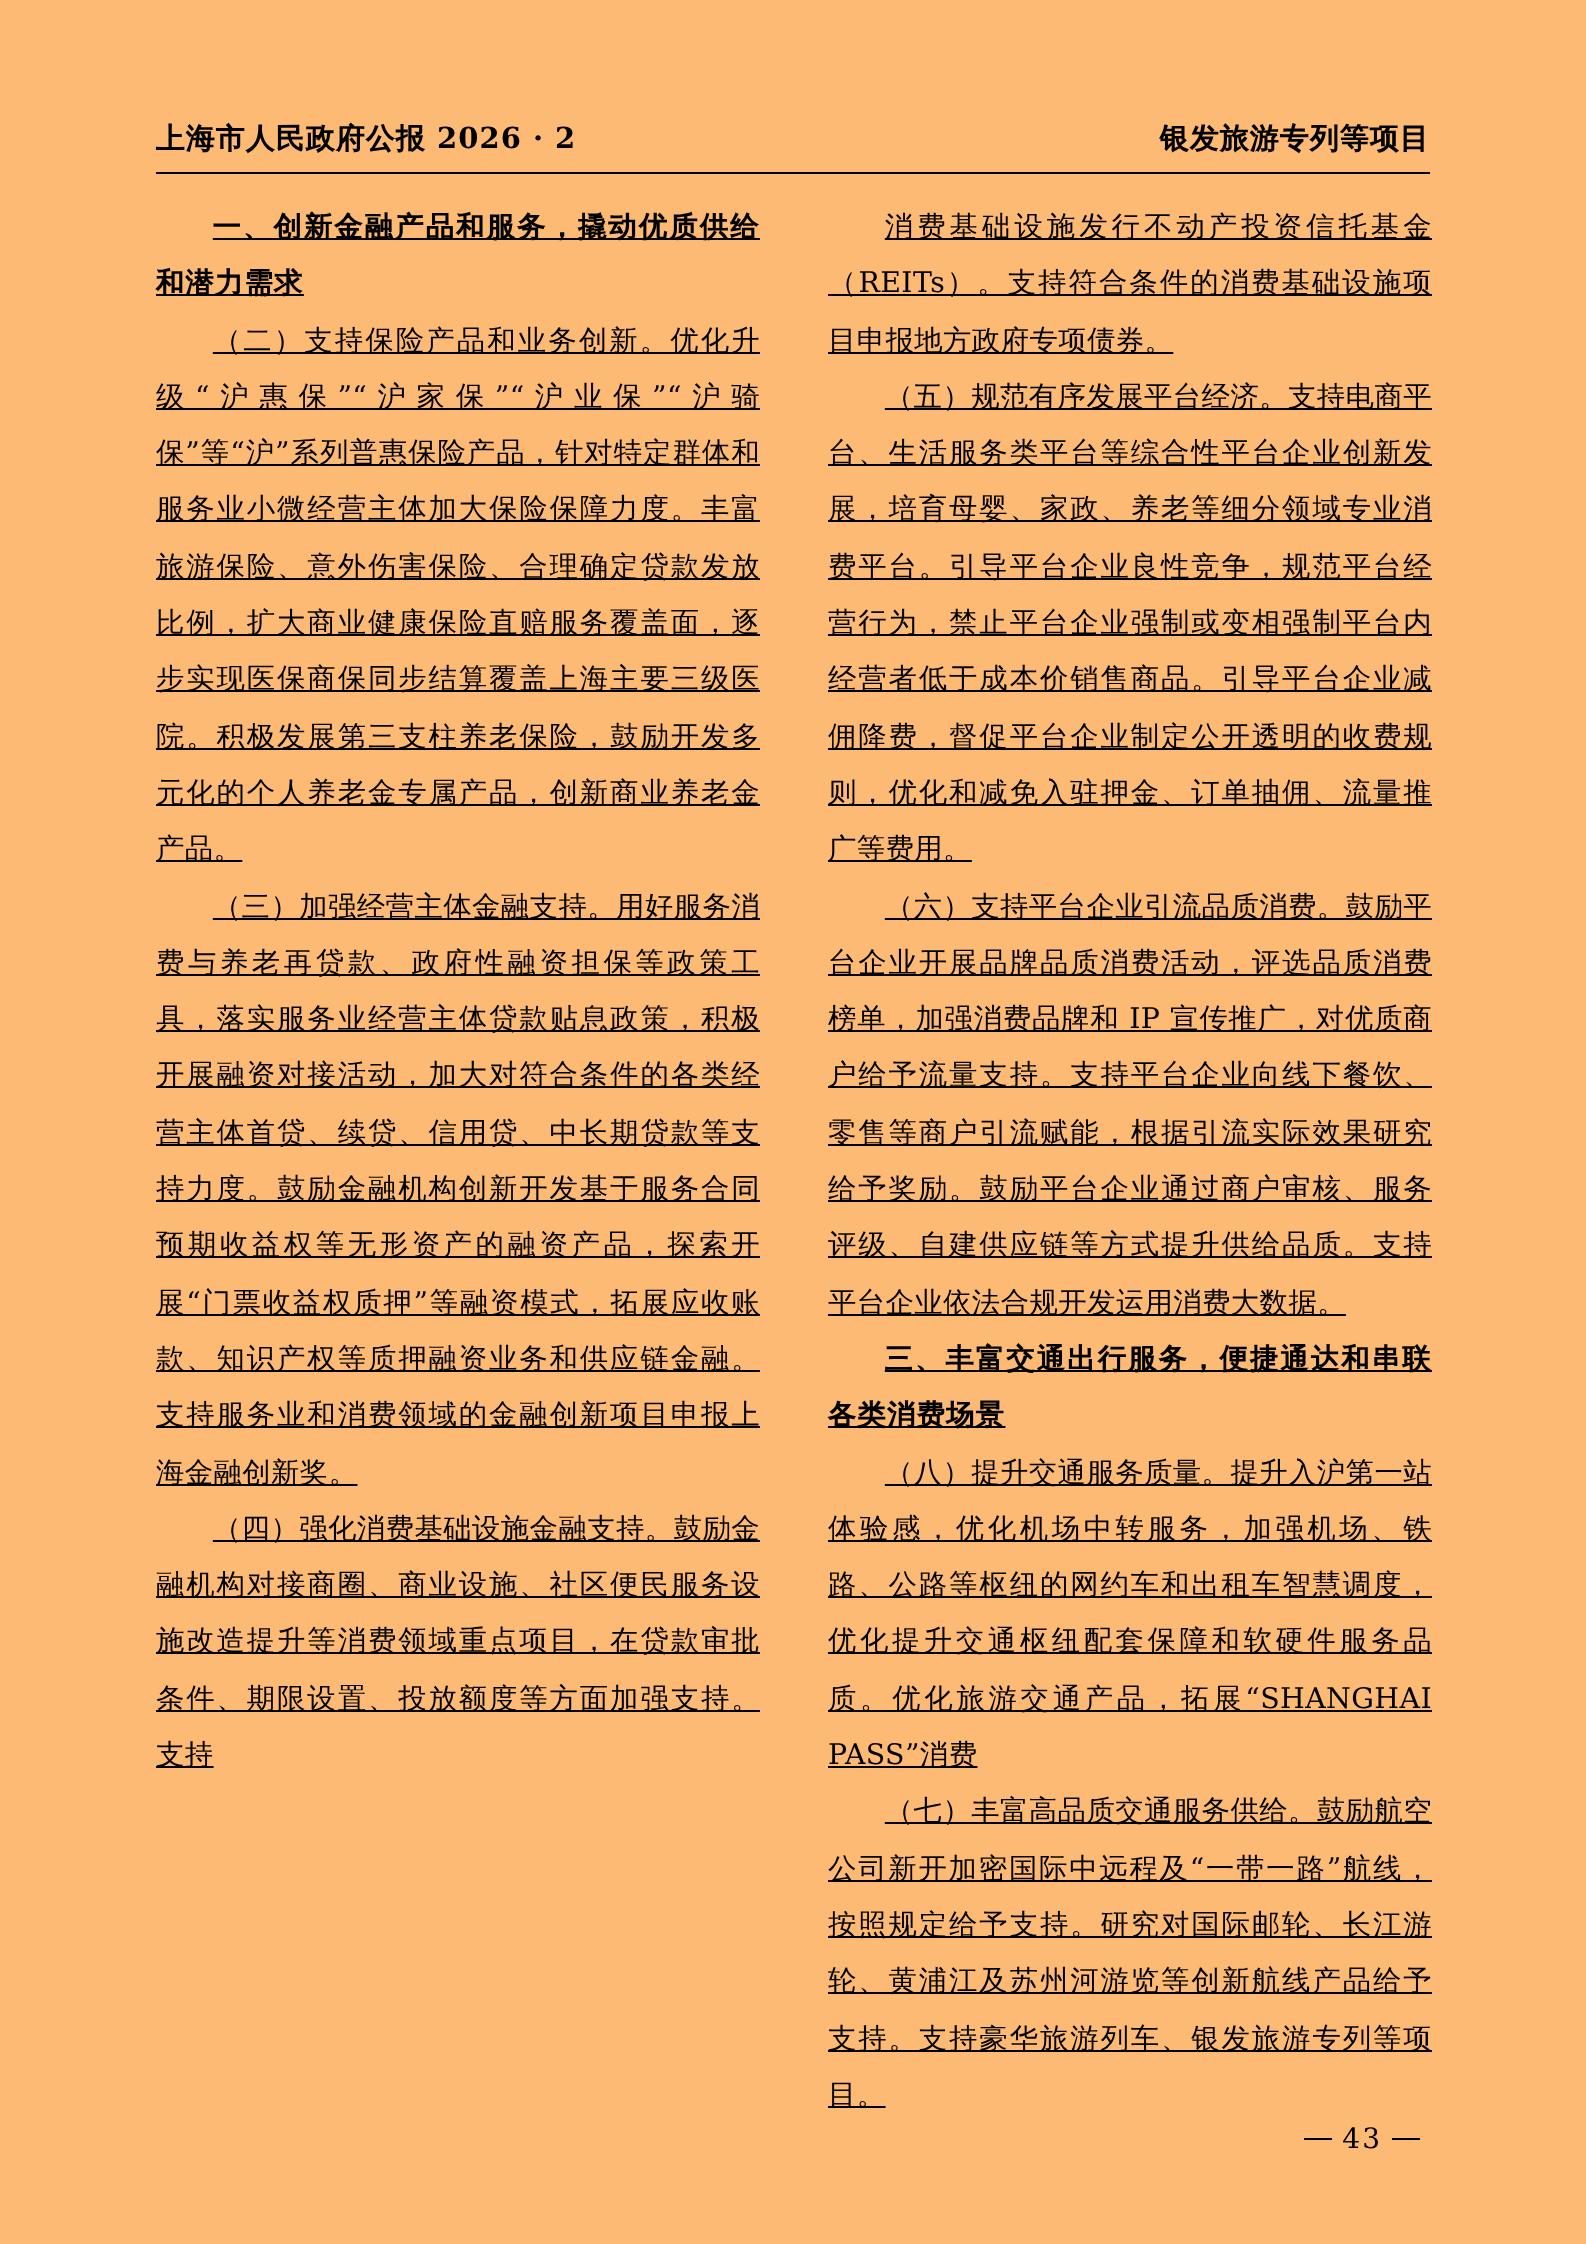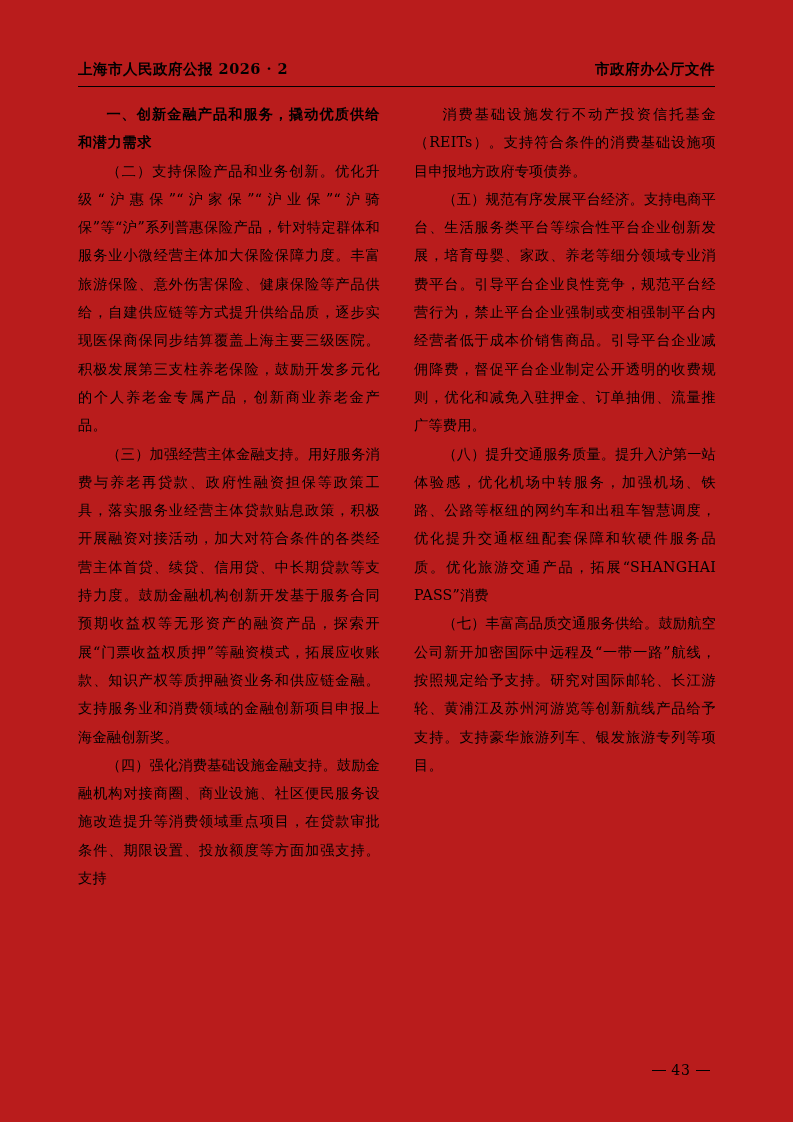--- a/index.html
+++ b/index.html
@@ -5,21 +5,21 @@
   html, body {
     margin: 0;
     padding: 0;
     background: #ffffff;
   }
   .page {
     position: relative;
     width: 793px;
     height: 1122px;
     margin: 0 auto;
-    background: #b91c1c;
+    background: #fdba74;
     font-family: "DejaVu Sans", "Liberation Sans", sans-serif;
     color: #000000;
     box-sizing: border-box;
     overflow: hidden;
   }
   .header {
     position: absolute;
     top: 60px;
     left: 78px;
     right: 78px;
@@ -52,20 +52,21 @@
     flex: 0 0 302px;
   }
   p {
     margin: 0;
     font-size: 14.2px;
     line-height: 28.3px;
     text-align: justify;
     text-justify: inter-ideograph;
     font-family: "DejaVu Serif", "Liberation Serif", serif;
     letter-spacing: 0.2px;
+    text-decoration: underline;
   }
   p.indent {
     text-indent: 2em;
   }
   p.section {
     font-weight: bold;
     text-indent: 2em;
     letter-spacing: 0.6px;
   }
   .footer {
@@ -84,36 +85,38 @@
     margin: 0 5px;
   }
 </style>
 </head>
 <body>
 
 <div class="page">
 
   <div class="header">
     <span>上海市人民政府公报 2026 · 2</span>
-    <span>市政府办公厅文件</span>
+    <span>银发旅游专列等项目</span>
   </div>
   <div class="header-rule"></div>
 
   <div class="columns">
 
     <div class="col">
       <p class="section">一、创新金融产品和服务，撬动优质供给和潜力需求</p>
-      <p class="indent">（二）支持保险产品和业务创新。优化升级“沪惠保”“沪家保”“沪业保”“沪骑保”等“沪”系列普惠保险产品，针对特定群体和服务业小微经营主体加大保险保障力度。丰富旅游保险、意外伤害保险、健康保险等产品供给，自建供应链等方式提升供给品质，逐步实现医保商保同步结算覆盖上海主要三级医院。积极发展第三支柱养老保险，鼓励开发多元化的个人养老金专属产品，创新商业养老金产品。</p>
+      <p class="indent">（二）支持保险产品和业务创新。优化升级“沪惠保”“沪家保”“沪业保”“沪骑保”等“沪”系列普惠保险产品，针对特定群体和服务业小微经营主体加大保险保障力度。丰富旅游保险、意外伤害保险、合理确定贷款发放比例，扩大商业健康保险直赔服务覆盖面，逐步实现医保商保同步结算覆盖上海主要三级医院。积极发展第三支柱养老保险，鼓励开发多元化的个人养老金专属产品，创新商业养老金产品。</p>
       <p class="indent">（三）加强经营主体金融支持。用好服务消费与养老再贷款、政府性融资担保等政策工具，落实服务业经营主体贷款贴息政策，积极开展融资对接活动，加大对符合条件的各类经营主体首贷、续贷、信用贷、中长期贷款等支持力度。鼓励金融机构创新开发基于服务合同预期收益权等无形资产的融资产品，探索开展“门票收益权质押”等融资模式，拓展应收账款、知识产权等质押融资业务和供应链金融。支持服务业和消费领域的金融创新项目申报上海金融创新奖。</p>
       <p class="indent">（四）强化消费基础设施金融支持。鼓励金融机构对接商圈、商业设施、社区便民服务设施改造提升等消费领域重点项目，在贷款审批条件、期限设置、投放额度等方面加强支持。支持</p>
     </div>
 
     <div class="col">
       <p class="indent">消费基础设施发行不动产投资信托基金（REITs）。支持符合条件的消费基础设施项目申报地方政府专项债券。</p>
       <p class="indent">（五）规范有序发展平台经济。支持电商平台、生活服务类平台等综合性平台企业创新发展，培育母婴、家政、养老等细分领域专业消费平台。引导平台企业良性竞争，规范平台经营行为，禁止平台企业强制或变相强制平台内经营者低于成本价销售商品。引导平台企业减佣降费，督促平台企业制定公开透明的收费规则，优化和减免入驻押金、订单抽佣、流量推广等费用。</p>
+      <p class="indent">（六）支持平台企业引流品质消费。鼓励平台企业开展品牌品质消费活动，评选品质消费榜单，加强消费品牌和 IP 宣传推广，对优质商户给予流量支持。支持平台企业向线下餐饮、零售等商户引流赋能，根据引流实际效果研究给予奖励。鼓励平台企业通过商户审核、服务评级、自建供应链等方式提升供给品质。支持平台企业依法合规开发运用消费大数据。</p>
+      <p class="section">三、丰富交通出行服务，便捷通达和串联各类消费场景</p>
       <p class="indent">（八）提升交通服务质量。提升入沪第一站体验感，优化机场中转服务，加强机场、铁路、公路等枢纽的网约车和出租车智慧调度，优化提升交通枢纽配套保障和软硬件服务品质。优化旅游交通产品，拓展“SHANGHAI PASS”消费</p>
       <p class="indent">（七）丰富高品质交通服务供给。鼓励航空公司新开加密国际中远程及“一带一路”航线，按照规定给予支持。研究对国际邮轮、长江游轮、黄浦江及苏州河游览等创新航线产品给予支持。支持豪华旅游列车、银发旅游专列等项目。</p>
     </div>
 
   </div>
 
   <div class="footer">
     <span class="dash"></span><span>43</span><span class="dash"></span>
   </div>
 

